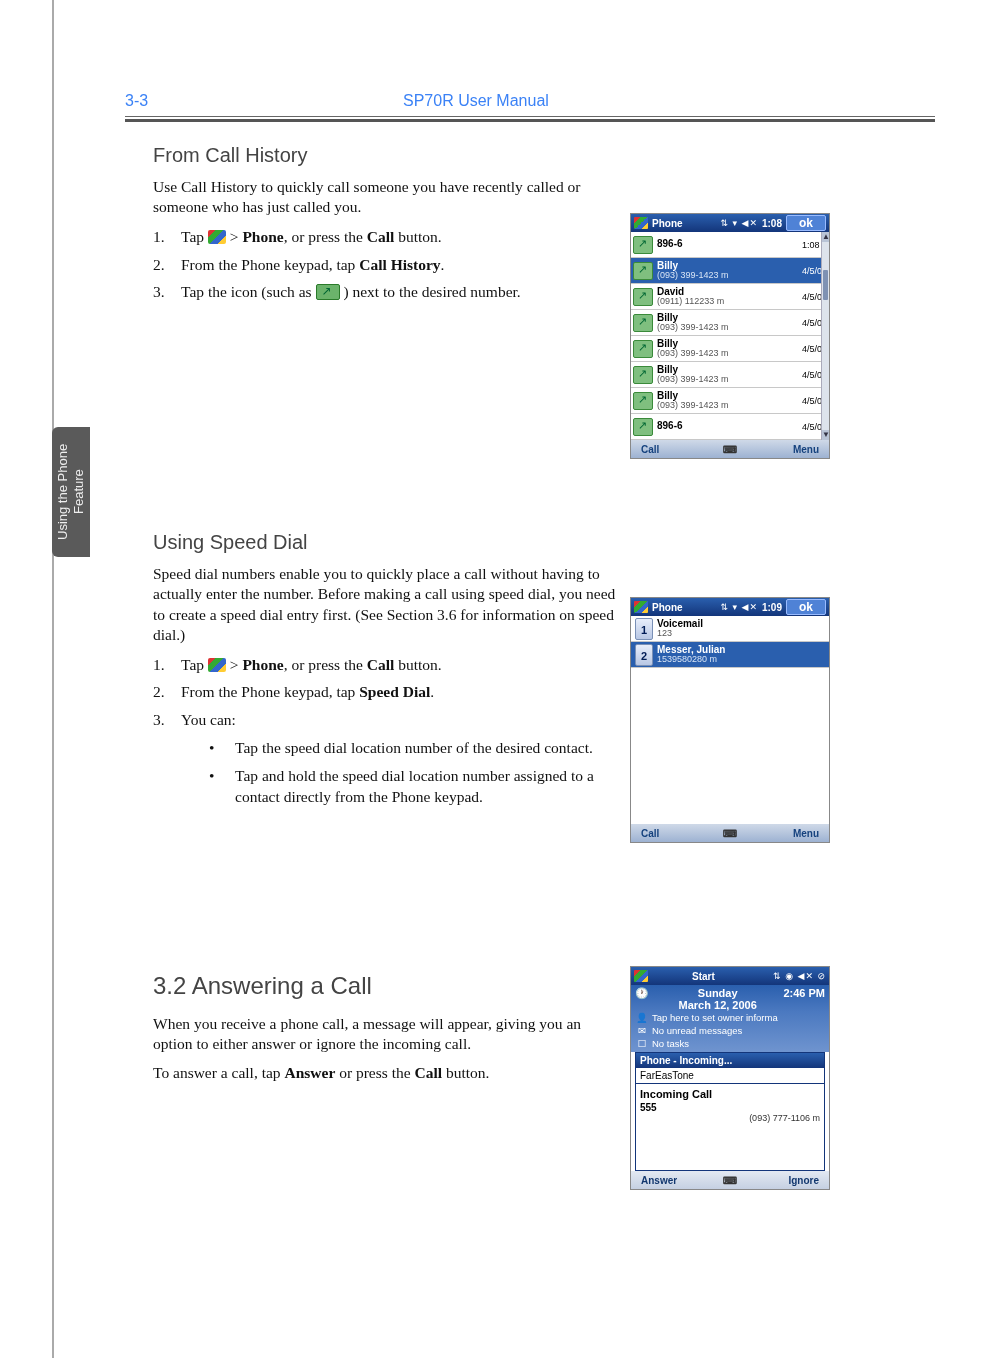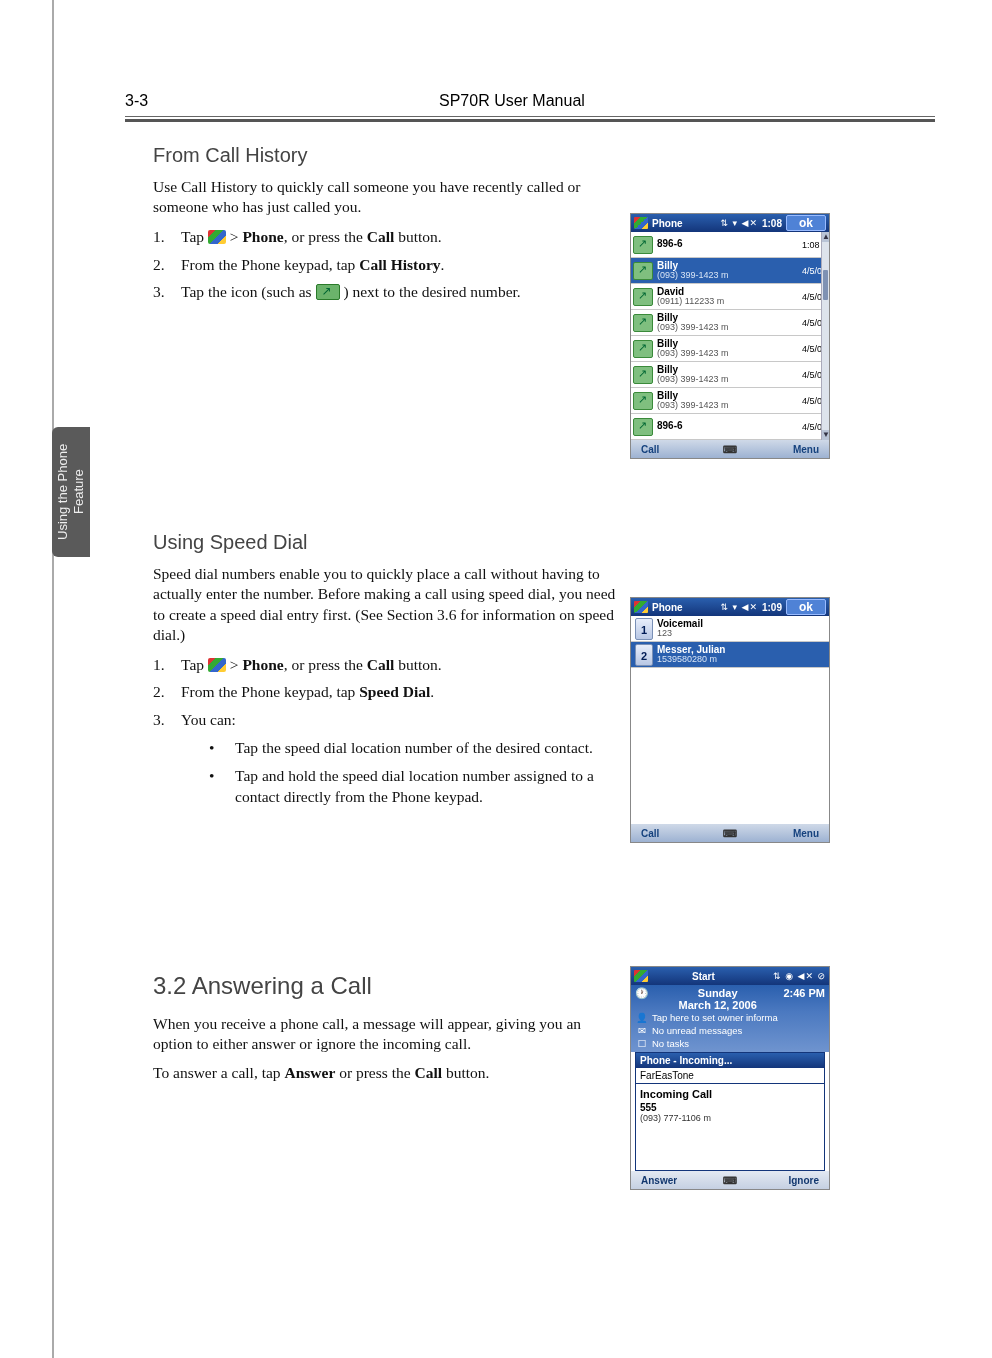--- a/index.html
+++ b/index.html
@@ -22,23 +22,22 @@
   .content {
     position: absolute;
     left: 125px;
     top: 92px;
     width: 810px;
   }
   .header-row {
     display: flex;
     font-family: Arial, Helvetica, sans-serif;
     font-size: 16px;
-    color: #000000;
+    color: #3b82f6;
     padding-bottom: 6px;
-    gap: 36px;
   }
   .header-row .page-num { width: 260px; }
   .header-row .title { flex: 1; text-align: left; padding-left: 18px;}
   .header-line1 { border-top: 1px solid #666; }
   .header-line2 { border-top: 3px solid #555; margin-top: 2px; }
   .body {
     margin-top: 22px;
     margin-left: 28px;
   }
   h3.sub {
@@ -320,21 +319,21 @@
     padding: 2px 4px;
     font-size: 10px;
     border-bottom: 1px solid #13357a;
   }
   .ic-pop-body {
     padding: 4px;
     height: 86px;
   }
   .ic-pop-body .lbl { font-weight: bold; font-size: 11px; }
   .ic-pop-body .num { font-weight: bold; font-size: 10px; margin-top: 2px;}
-  .ic-pop-body .sub { font-size: 9px; color: #333; }
+  .ic-pop-body .sub { font-size: 9px; color: #333; text-align: right; }
   .ph-bottombar.white { background: linear-gradient(#e3e9f2,#c5d0e2); color: #12376e; font-weight: bold;}
 
   .phone.ph1 { left: 630px; top: 213px; }
   .phone.ph2 { left: 630px; top: 597px; }
   .phone.ph3 { left: 630px; top: 966px; }
 </style>
 </head>
 <body>
 
 <div class="left-rule"></div>

